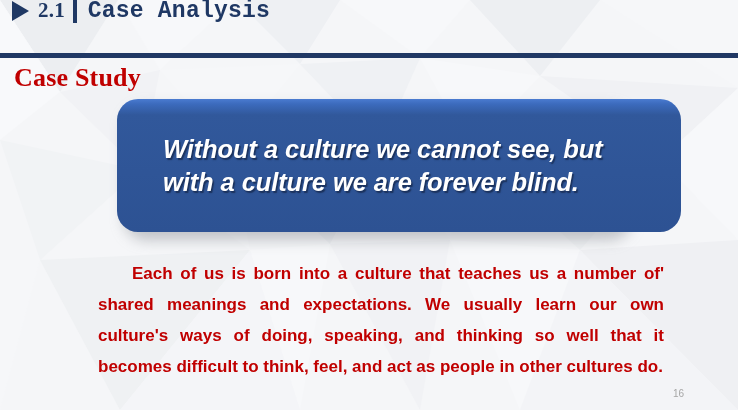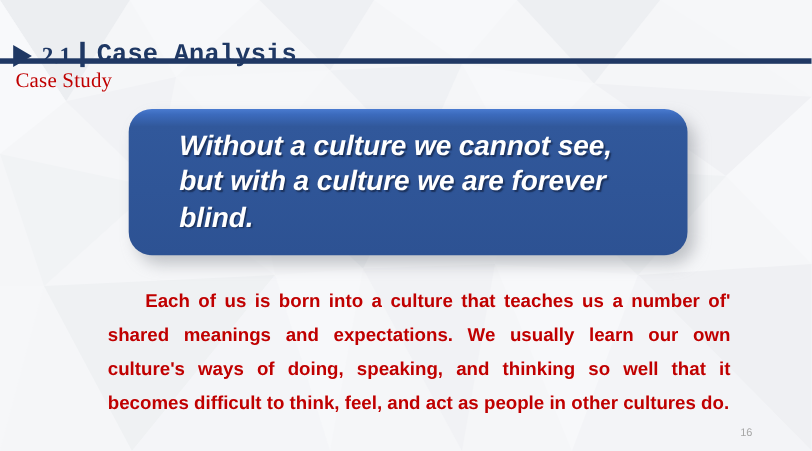--- a/index.html
+++ b/index.html
@@ -35,21 +35,21 @@
 
   
   .header {
     position: absolute;
     left: 0;
     top: 0;
     width: 738px;
     height: 61px;
     z-index: 3;
     display: flex;
-    align-items: flex-end;
+    align-items: flex-start;
     padding-left: 12px;
     box-sizing: border-box;
   }
   .header-triangle {
     width: 0;
     height: 0;
     border-top: 10px solid transparent;
     border-bottom: 10px solid transparent;
     border-left: 17px solid #1f3864;
     margin-right: 9px;
@@ -90,22 +90,22 @@
     z-index: 3;
   }
 
   
   .section-heading {
     position: absolute;
     left: 14px;
     top: 64px;
     z-index: 3;
     font-family: "Liberation Serif", serif;
-    font-size: 19px;
-    font-weight: normal;
+    font-size: 26px;
+    font-weight: bold;
     color: #c00000;
     line-height: 1.1;
     letter-spacing: 0.2px;
     text-align: right;
   }
 
   
   .quote-shadow {
     position: absolute;
     left: 124px;
@@ -114,21 +114,21 @@
     height: 133px;
     border-radius: 22px;
     background: rgba(120, 124, 130, 0.42);
     filter: blur(7px);
     z-index: 1;
   }
   .quote-box {
     position: absolute;
     left: 117px;
     top: 99px;
-    width: 508px;
+    width: 564px;
     height: 133px;
     box-sizing: border-box;
     border-radius: 21px;
     background: linear-gradient(180deg,
                 #4a7bd0 0px,
                 #3c6bbd 5px,
                 #31589b 16px,
                 #2f5597 55%,
                 #2d5293 100%);
     z-index: 2;

